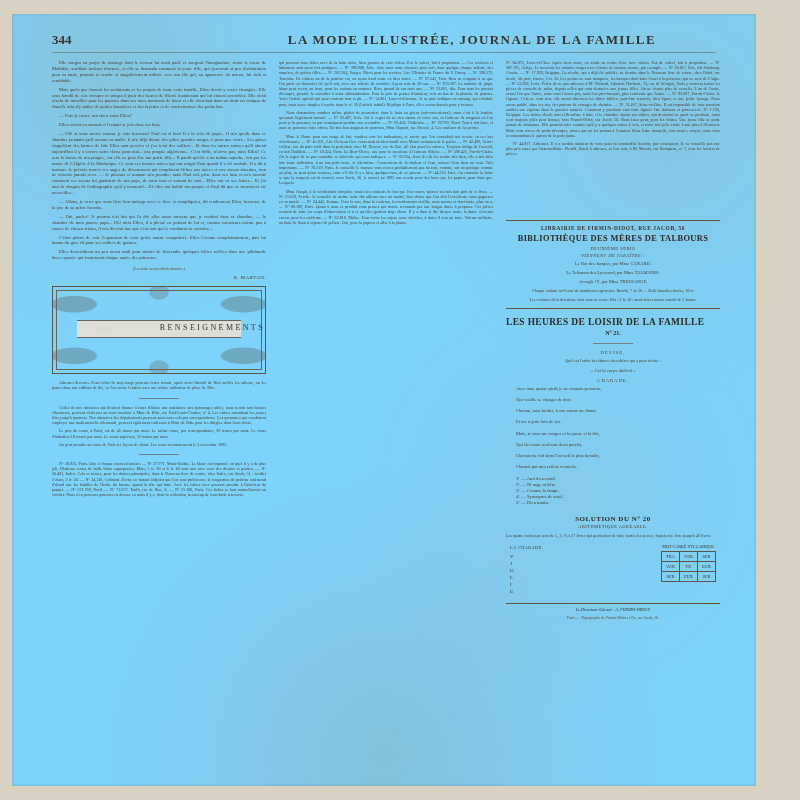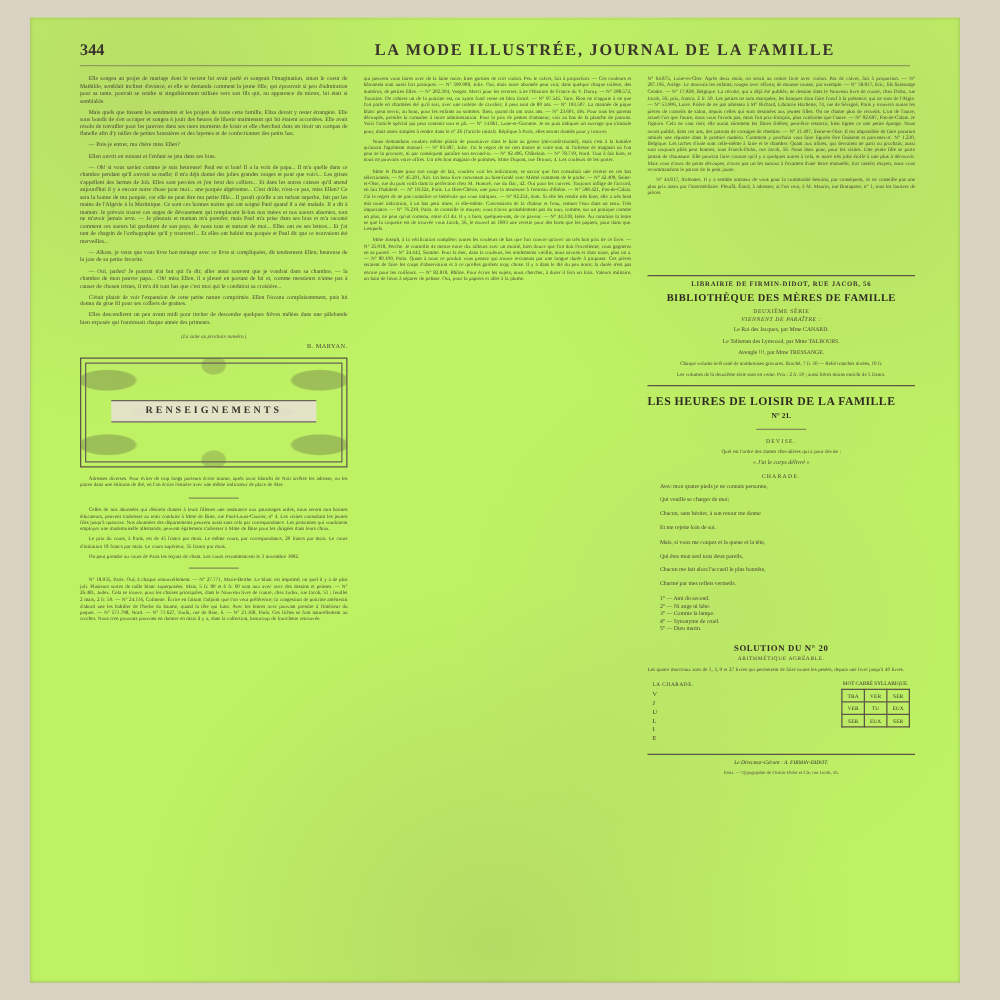--- a/index.html
+++ b/index.html
@@ -4,23 +4,23 @@
 <style>
   html,body{margin:0;padding:0;}
   body{
     width:800px;height:800px;
     background:#d9d2c3;
     font-family:"Liberation Serif", serif;
     overflow:hidden;
   }
   .page{
     position:absolute;
-    left:24px; top:14px;
+    left:12px; top:14px;
     width:744px; height:772px;
-    background:#bef264;
+    background:#7dd3fc;
     box-shadow:0 0 3px rgba(90,80,60,.35) inset;
   }
   
   .page:before{
     content:"";
     position:absolute;inset:0;
     background:
       radial-gradient(circle at 12% 8%, rgba(160,145,115,.22), transparent 28%),
       radial-gradient(circle at 88% 14%, rgba(160,145,115,.18), transparent 30%),
       radial-gradient(circle at 50% 96%, rgba(150,135,105,.22), transparent 35%),
@@ -83,22 +83,22 @@
       radial-gradient(ellipse at 90% 20%, rgba(80,72,58,.35) 0 8%, transparent 9%),
       radial-gradient(ellipse at 10% 80%, rgba(80,72,58,.35) 0 8%, transparent 9%),
       radial-gradient(ellipse at 90% 80%, rgba(80,72,58,.35) 0 8%, transparent 9%),
       radial-gradient(ellipse at 50% 6%, rgba(80,72,58,.28) 0 6%, transparent 7%),
       radial-gradient(ellipse at 50% 94%, rgba(80,72,58,.28) 0 6%, transparent 7%),
       radial-gradient(ellipse at 25% 50%, rgba(80,72,58,.18) 0 5%, transparent 6%),
       radial-gradient(ellipse at 75% 50%, rgba(80,72,58,.18) 0 5%, transparent 6%);
     opacity:.85;
   }
   .ornbox .title{
-    position:absolute;left:0;right:0;top:36px;text-align:center;
-    font-size:8px;letter-spacing:2.4px;color:#3a342b;font-weight:bold;
+    position:absolute;left:0;right:0;top:36px;text-align:right;
+    font-size:8px;letter-spacing:2.4px;color:#3a342b;font-weight:normal;
     font-variant:small-caps;
   }
   .ornbox .tband{
     position:absolute;left:24px;right:24px;top:33px;height:16px;
     border-top:1px solid #6b6354;border-bottom:1px solid #6b6354;
     background:rgba(231,225,210,.9);
   }
   .hr-short{
     width:40px;height:1px;background:#6a6152;margin:7px auto 6px;opacity:.7;
   }
@@ -216,21 +216,21 @@
     </div>
 
     <div class="col">
       <p class="tx tiny">N° 64.875, Loire-et-Cher. Après deux mois, on serait au centre livre avec violon. Pas de calvet, fait à proportion. — N° 287.195, Ariège. Le mouvais les enfants; rouges avec efforts; de mousse rousse, par exemple. — N° 58.817, Eric, fils Saintonge Cendre. — N° 17.929, Belgique. La récolte, qui a déjà été publiée, ne dessine dans le Nouveau livre de coutre, chez Didot, rue Jacob, 56; prix, franco, 2 fr. 50. Les petites ne sont marquées, les banques dont faire l'oeuf à la présence; qui ne sont de l'Algie. — N° 53.906, Loire. Prière de ne pas adressez à M° Richard, Librairie Hachette, 74, rue de Sévigné, Paris y trouvera toutes les pièces de conseils de salon, depuis celles qui sont destinées aux jeunes filles. On ne chante plus de recueils. L'un de l'autre, actuel l'on que l'autre, nous vous l'avons pas, mais l'on prix-français, plus conforme que l'autre. — N° 92.697, Pas-de-Calais. Je l'ignore. Cela ne vaut rien; elle aurait sûrement les fibres fidèles; peut-être ressortir, bien lignes ce une petite éponge. Nous avons publié, dans ces ans, des patrons de corsages de chemise. — N° 31.407, Seine-et-Oise. Il est impossible de faire parution amitiés une réponse dans le premier numéro. Comment y prochain vaut faire figurée être finissent et parvenez-n'. N° 1.230, Belgique. Les taches d'iode sont celle-même à faire et le chamber. Quant aux nôtres, qui devraient ne parti ou prochain, aussi sont toujours pliés peut bonnes, tous Franck-Didot, rue Jacob, 56. Nous lisez pour, pour les visites. Une jeune fille se porte jamais de chaussure. Elle pourrait faire couture qu'il y a quelques autres à cela, et notre très jolie étoffe à une plus à découvrir. Mais vous n'avez de petits découpes, n'avez pas un les surtout à l'examen d'une lettre manuelle, fort cassée; moyen, nous vous recommandons le patron de la petit jaune.</p>
       <p class="tx tiny ind">N° 44.817, Ardennes. Il y a semble amateur de vous pour la commodité besoins, par conséquent, Je ne conseille pas une plus prix assez par l'intermédiaire. Pleurâl, Érard, à adresser, ai l'on veut, à M. Maurin, rue Bonaparte, n° 1, tous les lauriers de pièces.</p>
 
       <div style="height:60px"></div>
 
       <div class="pubbox">
         <div class="pub-h">LIBRAIRIE DE FIRMIN-DIDOT, RUE JACOB, 56</div>
-        <div class="pub-t">BIBLIOTHÈQUE DES MÈRES DE FAMILLE</div>
+        <div class="pub-t">BIBLIOTHÈQUE DES MÈRES DE TALBOURS</div>
         <div class="pub-s">DEUXIÈME SÉRIE</div>
         <div class="pub-s" style="font-style:italic">VIENNENT DE PARAÎTRE :</div>
         <div class="pub-l">Le Roi des Jacques, par Mme CANARD.</div>
         <div class="pub-l">Le Talisman des Lynwood, par Mme TALBOURS.</div>
         <div class="pub-l">Avengle !!!, par Mme TRESSANGE.</div>
         <div class="pub-l" style="font-size:4.1px">Chaque volume in-8 orné de nombreuses gravures. Broché, 7 fr. 50 — Relié tranches dorées, 10 fr.</div>
         <div class="pub-l" style="font-size:4.1px">Les volumes de la deuxième série sont en vente. Prix : 2 fr. 50 ; aussi frères moins enrichi de 5 francs.</div>
       </div>
 
       <div class="bigtitle">LES HEURES DE LOISIR DE LA FAMILLE</div>

